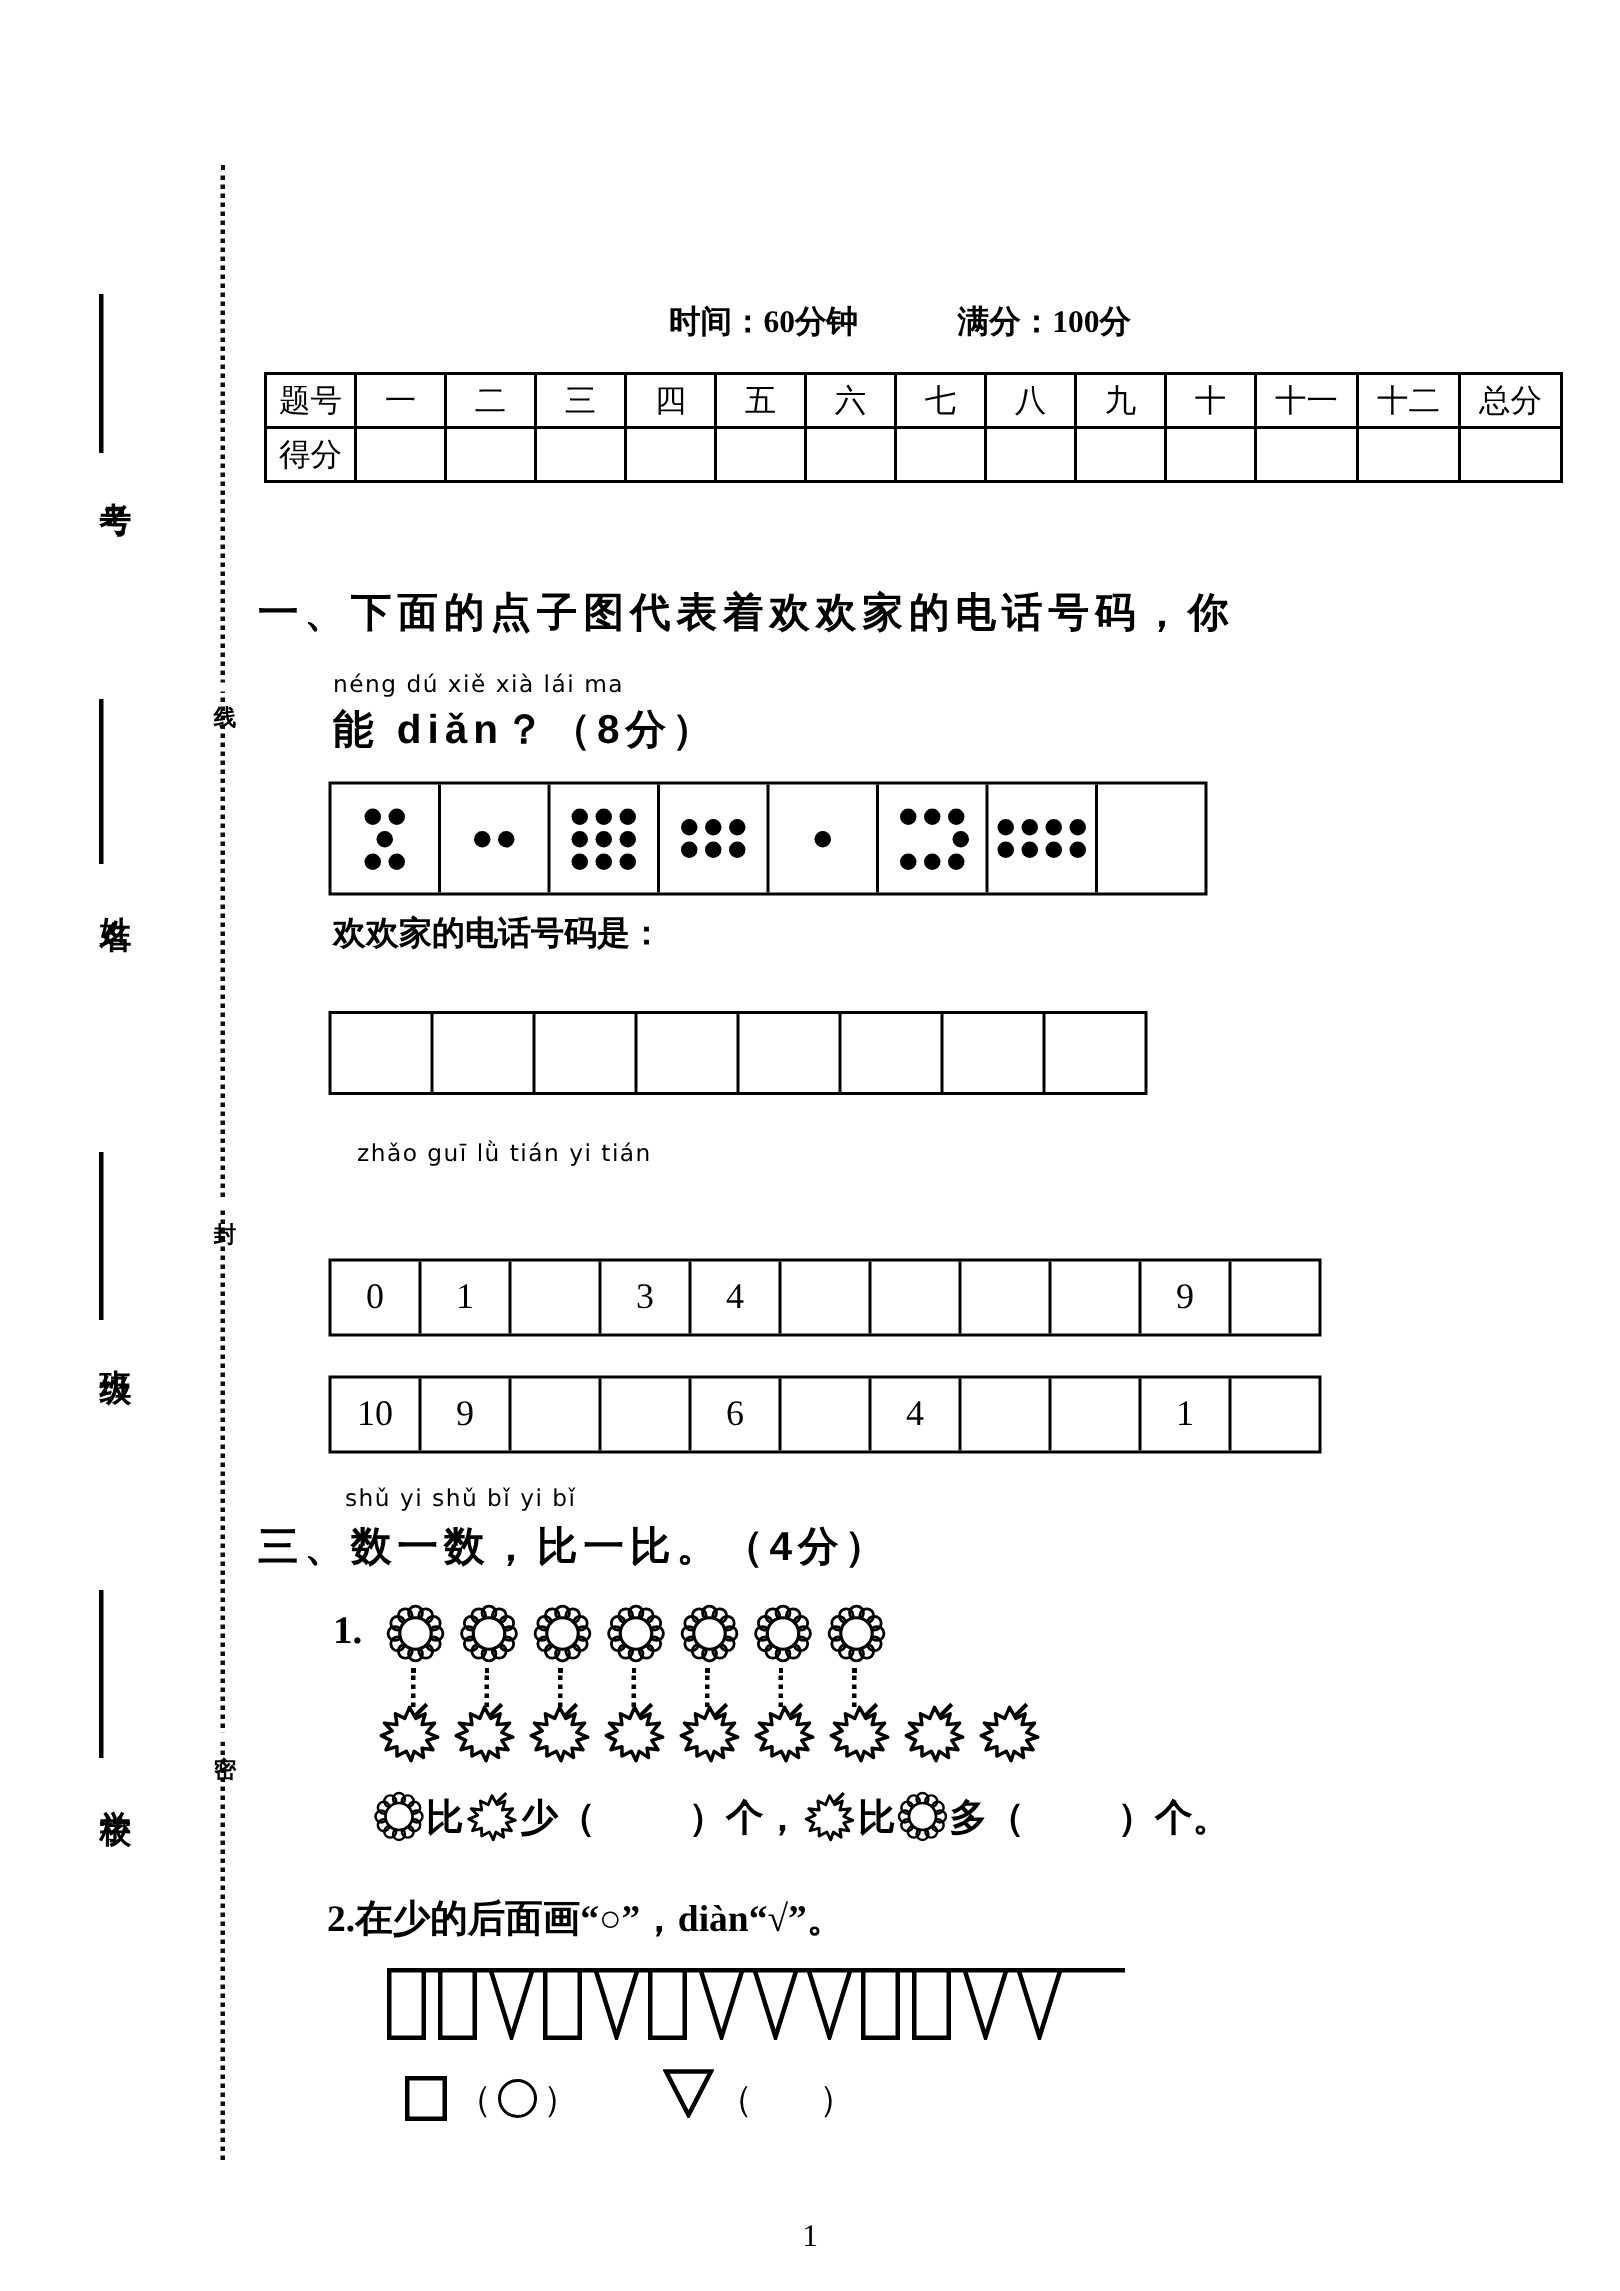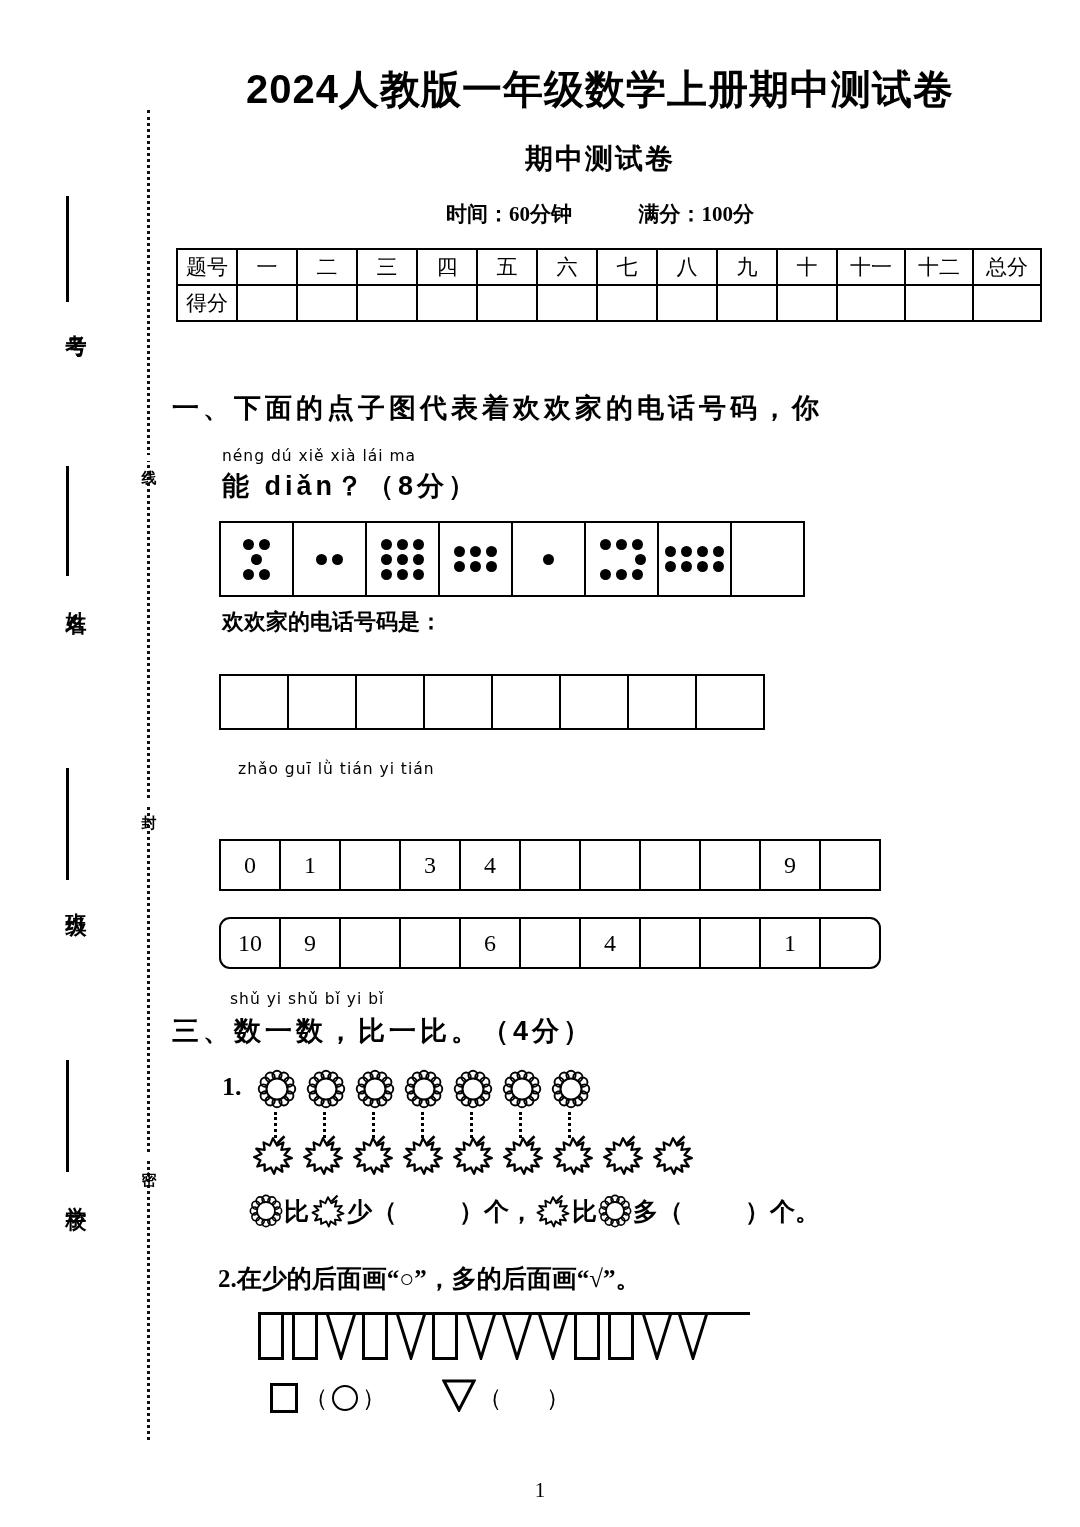--- a/index.html
+++ b/index.html
@@ -198,21 +198,21 @@
     width: 58px; height: 48px;
     border-right: 2px solid #000;
     display: flex;
     align-items: center;
     justify-content: center;
     font-family: "Liberation Serif", serif;
     font-size: 24px;
   }
   .seq .scell:last-child { border-right: none; }
   #seq-row-1 { left: 219px; top: 839px; }
-  #seq-row-2 { left: 219px; top: 917px; border-radius: 11px; }
+  #seq-row-2 { left: 219px; top: 917px; }
 
   
   .icon-row {
     position: absolute;
     display: flex;
   }
   .flower-svg, .leaf-svg { display: block; }
 
   .dashline {
     position: absolute;
@@ -299,22 +299,20 @@
 
     <div class="v-rule" style="top:1060px;height:112px;"></div>
     <div class="v-field" style="top:1190px;">学校</div>
 
     <div class="seal-line"></div>
     <div class="seal-char" style="top:455px;">线</div>
     <div class="seal-char" style="top:800px;">封</div>
     <div class="seal-char" style="top:1155px;">密</div>
   </div>
 
-  <div class="title-main">2024人教版一年级数学上册期中测试卷</div>
-  <div class="title-sub">期中测试卷</div>
   <div class="meta-row">
     <span>时间：60分钟</span>
     <span class="gap"></span>
     <span>满分：100分</span>
   </div>
 
   <table class="score-table">
     <tbody>
         <tr>
       <td class="lbl">题号</td>
@@ -743,21 +741,21 @@
           <circle cx="31.26" cy="13.50" r="4.4" fill="none" stroke="#000" stroke-width="1.8"></circle>
           <circle cx="20" cy="20" r="10" fill="#fff" stroke="#000" stroke-width="2"></circle>
         </svg>
       </span>
       <span>多（</span>
       <span style="min-width: 62px;"></span>
       <span>）个。</span>
     </div>
 
   <div class="body-text" style="left:218px; top:1262px; font-size:25px;">
-    <span>2.</span><span>在少的后面画“○”，多的后面画“√”。</span>
+    <span>2.</span><span>在少的后面画“○”，diàn“√”。</span>
   </div>
 
   <div class="shaperow">
     <div class="toprule"></div>
     <div class="shape-items" id="shape-items">
         <div class="sq-shape"></div>
         <div class="sq-shape"></div>
         <div class="tri-shape"><svg width="30" height="48" viewBox="0 0 30 48">
             <polyline points="1,1 15,46 29,1" fill="none" stroke="#000" stroke-width="3"></polyline>
           </svg></div>

